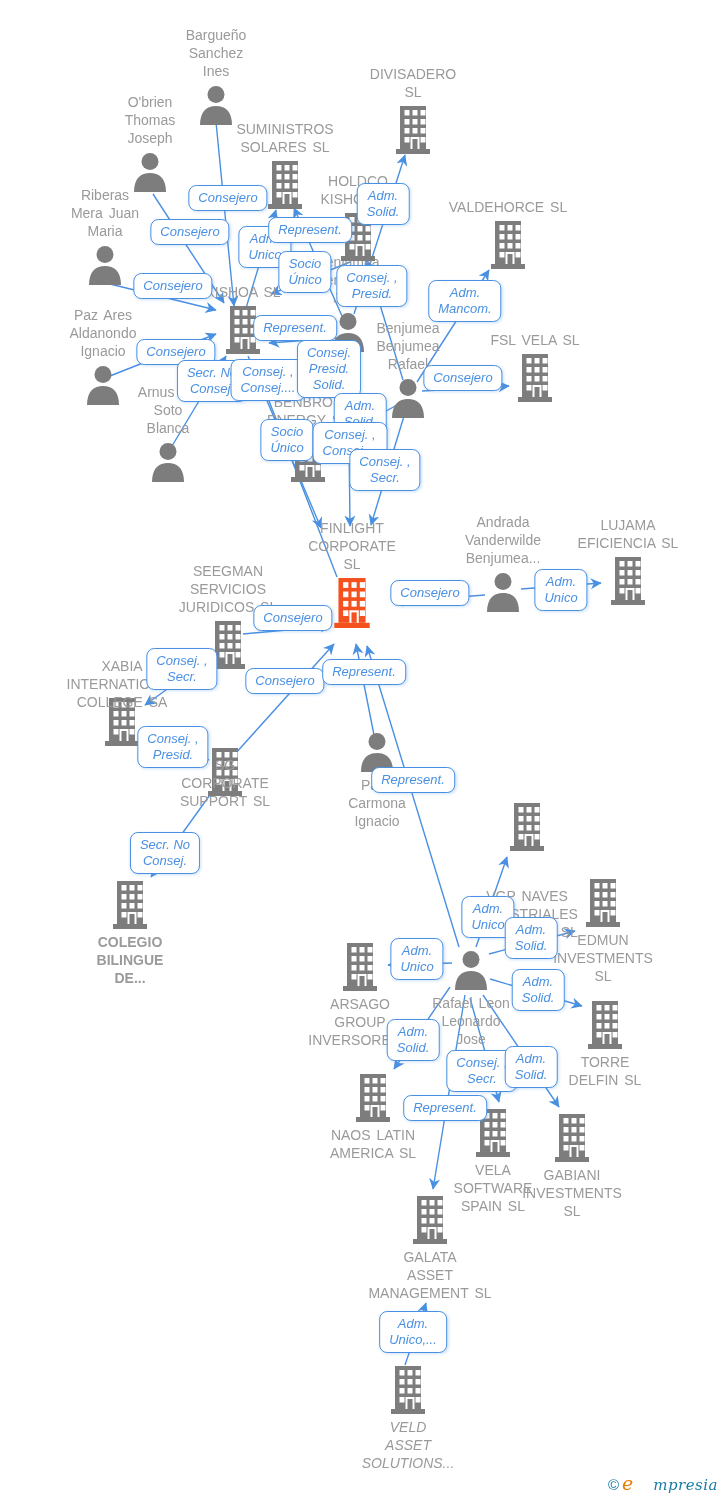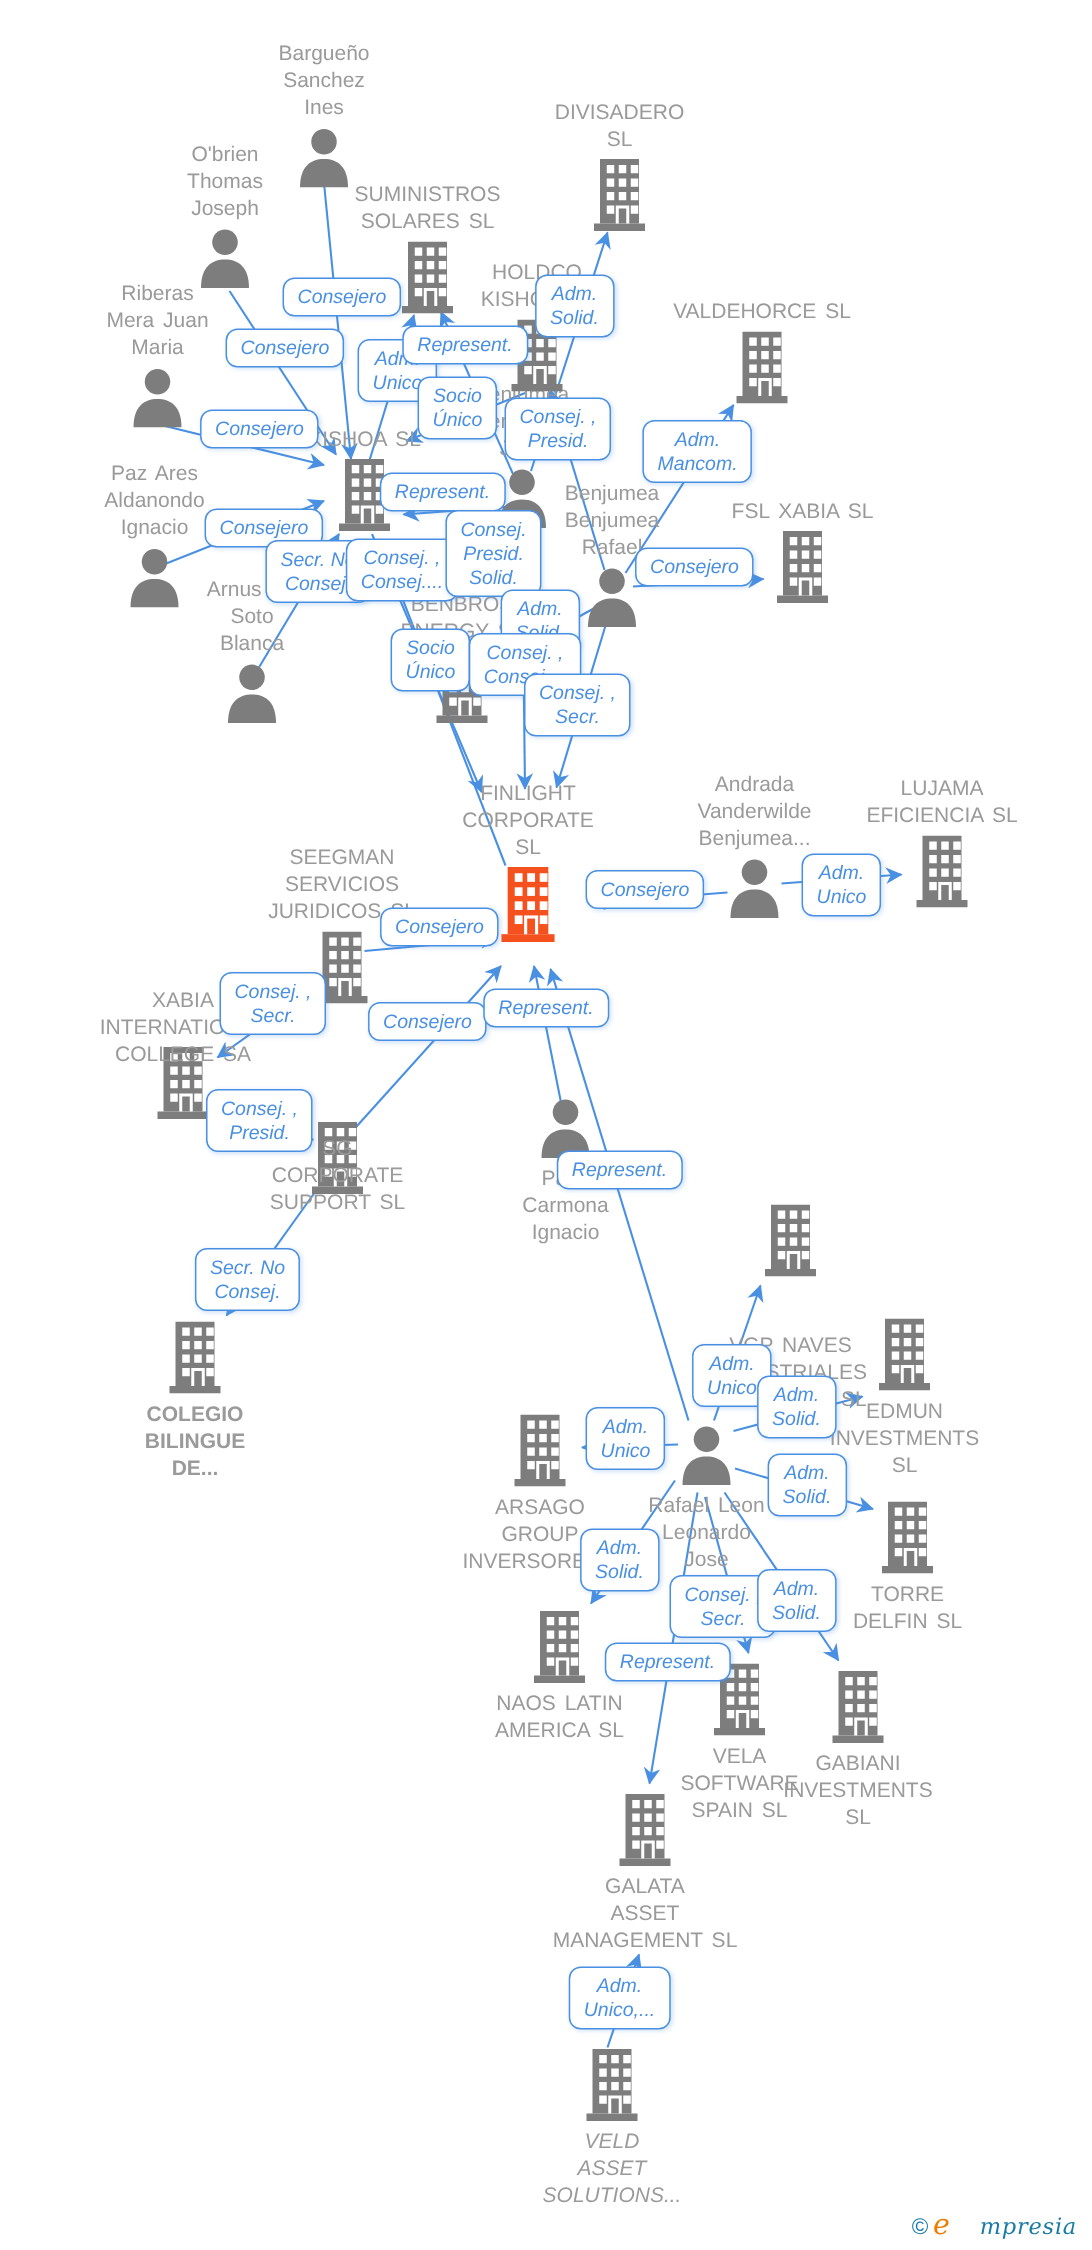--- a/index.html
+++ b/index.html
@@ -217,21 +217,21 @@
       <svg viewBox="0 0 44 48">
         <use href="#sym-building"></use>
       </svg>
     </div>
     <div class="nlabel" style="left: 163px; top: 283px;">KISHOA SL</div>
     <div class="icon company" style="left: 513px; top: 354px; width: 44px; height: 48px;">
       <svg viewBox="0 0 44 48">
         <use href="#sym-building"></use>
       </svg>
     </div>
-    <div class="nlabel" style="left: 455px; top: 331px;">FSL XABIA SL</div>
+    <div class="nlabel" style="left: 455px; top: 331px;">FSL VELA SL</div>
     <div class="icon company" style="left: 286px; top: 434px; width: 44px; height: 48px;">
       <svg viewBox="0 0 44 48">
         <use href="#sym-building"></use>
       </svg>
     </div>
     <div class="nlabel" style="left: 228px; top: 393px;">BENBROS
 ENERGY SL</div>
     <div class="icon company accent" style="left: 329px; top: 578px; width: 46px; height: 50px;">
       <svg viewBox="0 0 44 48">
         <use href="#sym-building"></use>

